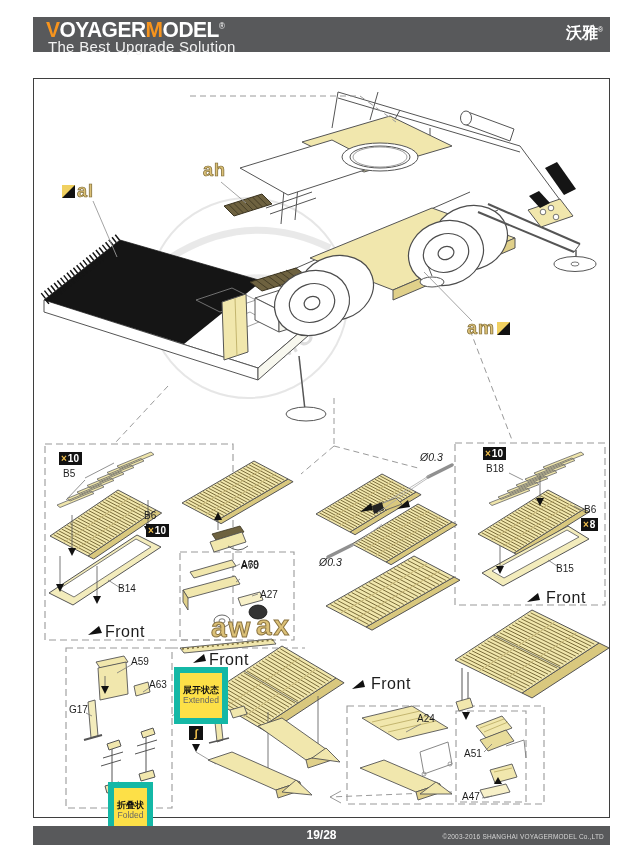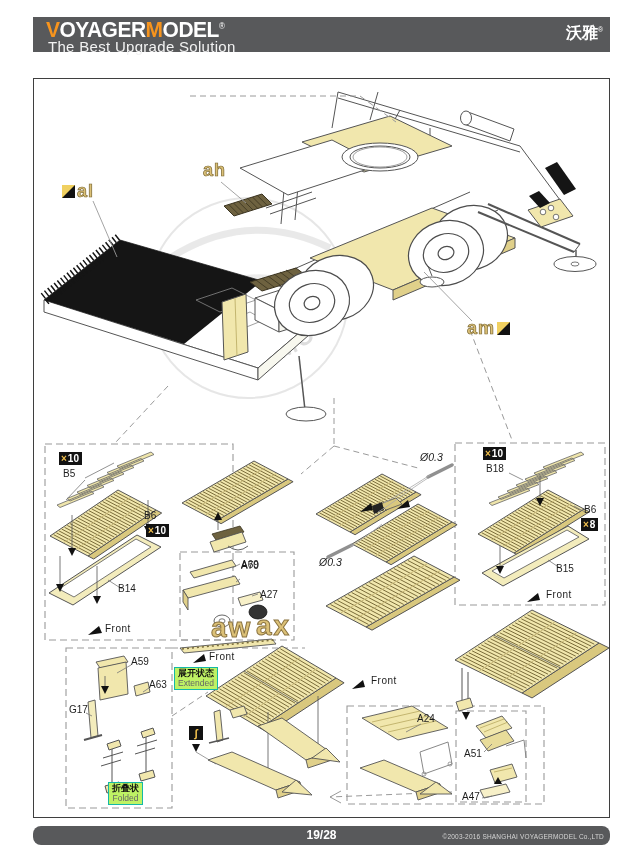--- a/index.html
+++ b/index.html
@@ -14,34 +14,34 @@
   .brand-cn{left:566px;top:23px;font-size:16px;font-weight:bold;color:#fff;}
   .brand-cn sup{font-size:7px;font-weight:normal;}
   
   .series-title{left:48px;top:61px;font-size:9.5px;color:#2a2a2a;font-weight:600;letter-spacing:0.2px;white-space:pre;}
   
   .outer-box{left:33px;top:78px;width:575px;height:738px;border:1.5px solid #3f3f3f;}
   
   .art{left:0;top:0;z-index:1;}
   
   .lbl{font-size:10px;color:#1d1d1d;z-index:3;}
-  .front{font-size:10px;color:#1d1d1d;z-index:3;letter-spacing:0.5px;}
+  .front{font-size:16px;color:#1d1d1d;z-index:3;letter-spacing:0.5px;}
   .dia{font-size:10.5px;font-style:italic;color:#1d1d1d;z-index:3;}
   .callout{font-weight:bold;font-size:18px;color:#dcc177;-webkit-text-stroke:0.7px #7a6630;letter-spacing:1px;z-index:3;}
   .callout-big{font-size:28px;-webkit-text-stroke:1px #8a7340;letter-spacing:2px;}
   .duo{display:flex;align-items:center;gap:2px;z-index:3;}
   .duoicon{width:13px;height:13px;background:linear-gradient(135deg,#f0d060 0%,#f0d060 49%,#121212 51%,#121212 100%);}
   .badge{display:inline-flex;background:#121212;color:#fff;font-size:10px;font-weight:bold;padding:1px 3px 1px 2px;line-height:1.1;z-index:3;}
   .badge .x{color:#f2c14e;margin-right:1px;}
-  .state-box{border:1px solid #14b8a6;background:#bef264;padding:1px 3px;text-align:center;line-height:1.1;z-index:3;}
+  .state-box{border:6px solid #14b8a6;background:#fde047;padding:13px 3px;text-align:center;line-height:1.1;z-index:3;}
   .state-cn{font-size:9px;font-weight:bold;color:#111;}
   .state-en{font-size:8.5px;color:#666;}
   .solder{width:14px;height:14px;background:#121212;color:#f2c14e;font-size:11px;font-weight:bold;display:flex;align-items:center;justify-content:center;z-index:3;}
   
-  .footer-bar{left:33px;top:826px;width:577px;height:19px;background:#58595B;z-index:3;border-radius:8px;}
+  .footer-bar{left:33px;top:826px;width:577px;height:19px;background:#58595B;z-index:3;}
   .page-num{position:absolute;left:0;right:0;top:2px;text-align:center;font-size:12px;font-weight:bold;color:#fff;}
   .copyright{position:absolute;right:6px;top:7px;font-size:6.5px;color:#d5d5d5;letter-spacing:0.2px;}
 </style>
 </head>
 <body>
 
 <div class="page">
 
   <div class="abs header-bar"></div>
   <div class="abs logo"><span class="orange">V</span><span>OYAGER</span><span class="orange">M</span><span>ODEL</span><sup>®</sup></div>

